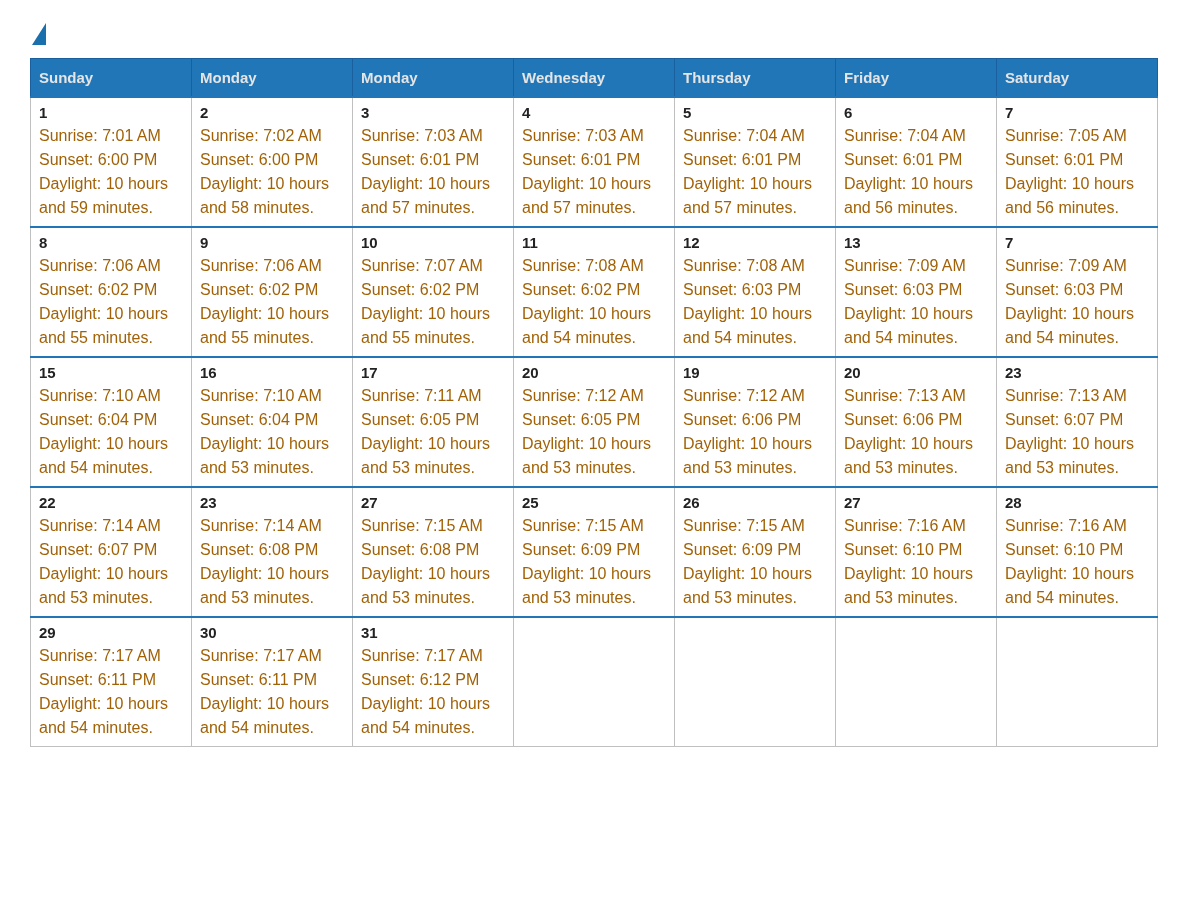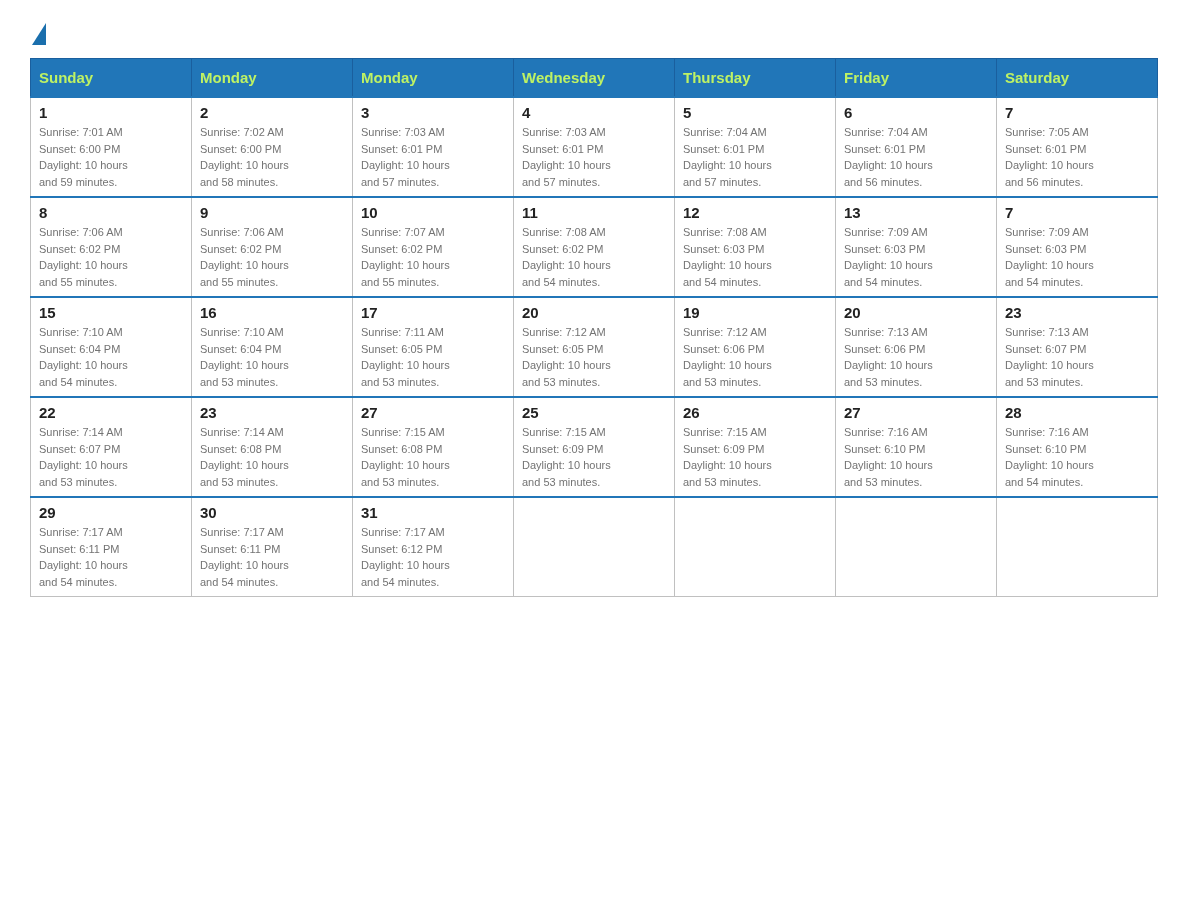--- a/index.html
+++ b/index.html
@@ -57,21 +57,21 @@
       color: #444;
       margin-top: 4px;
     }
     .calendar {
       width: 100%;
       border-collapse: collapse;
       border: 1px solid #b0b0b0;
     }
     .calendar th {
       background-color: #2176b8;
-      color: #bef264;
+      color: #e5e5e5;
       font-size: 15px;
       font-weight: bold;
       padding: 10px 8px;
       text-align: left;
       border: 1px solid #1a5f9e;
     }
     .calendar td {
       vertical-align: top;
       padding: 6px 8px;
       border: 1px solid #c0c0c0;
@@ -84,23 +84,23 @@
     .calendar tr.week-row td {
       border-top: 2px solid #2176b8;
     }
     .day-number {
       font-size: 15px;
       font-weight: bold;
       color: #222;
       margin-bottom: 3px;
     }
     .day-info {
-      font-size: 11px;
+      font-size: 16px;
       line-height: 1.5;
-      color: #737373;
+      color: #a16207;
     }
     .empty-cell {
       background: #fff;
     }
   </style>
 </head>
 <body>
 
 <div class="header">
   <div class="logo">

